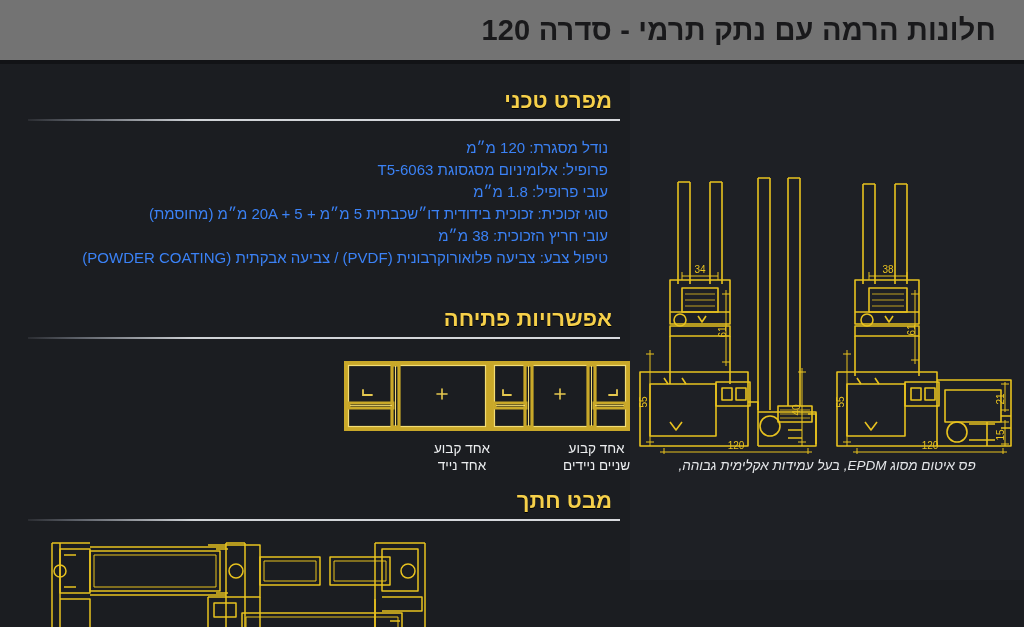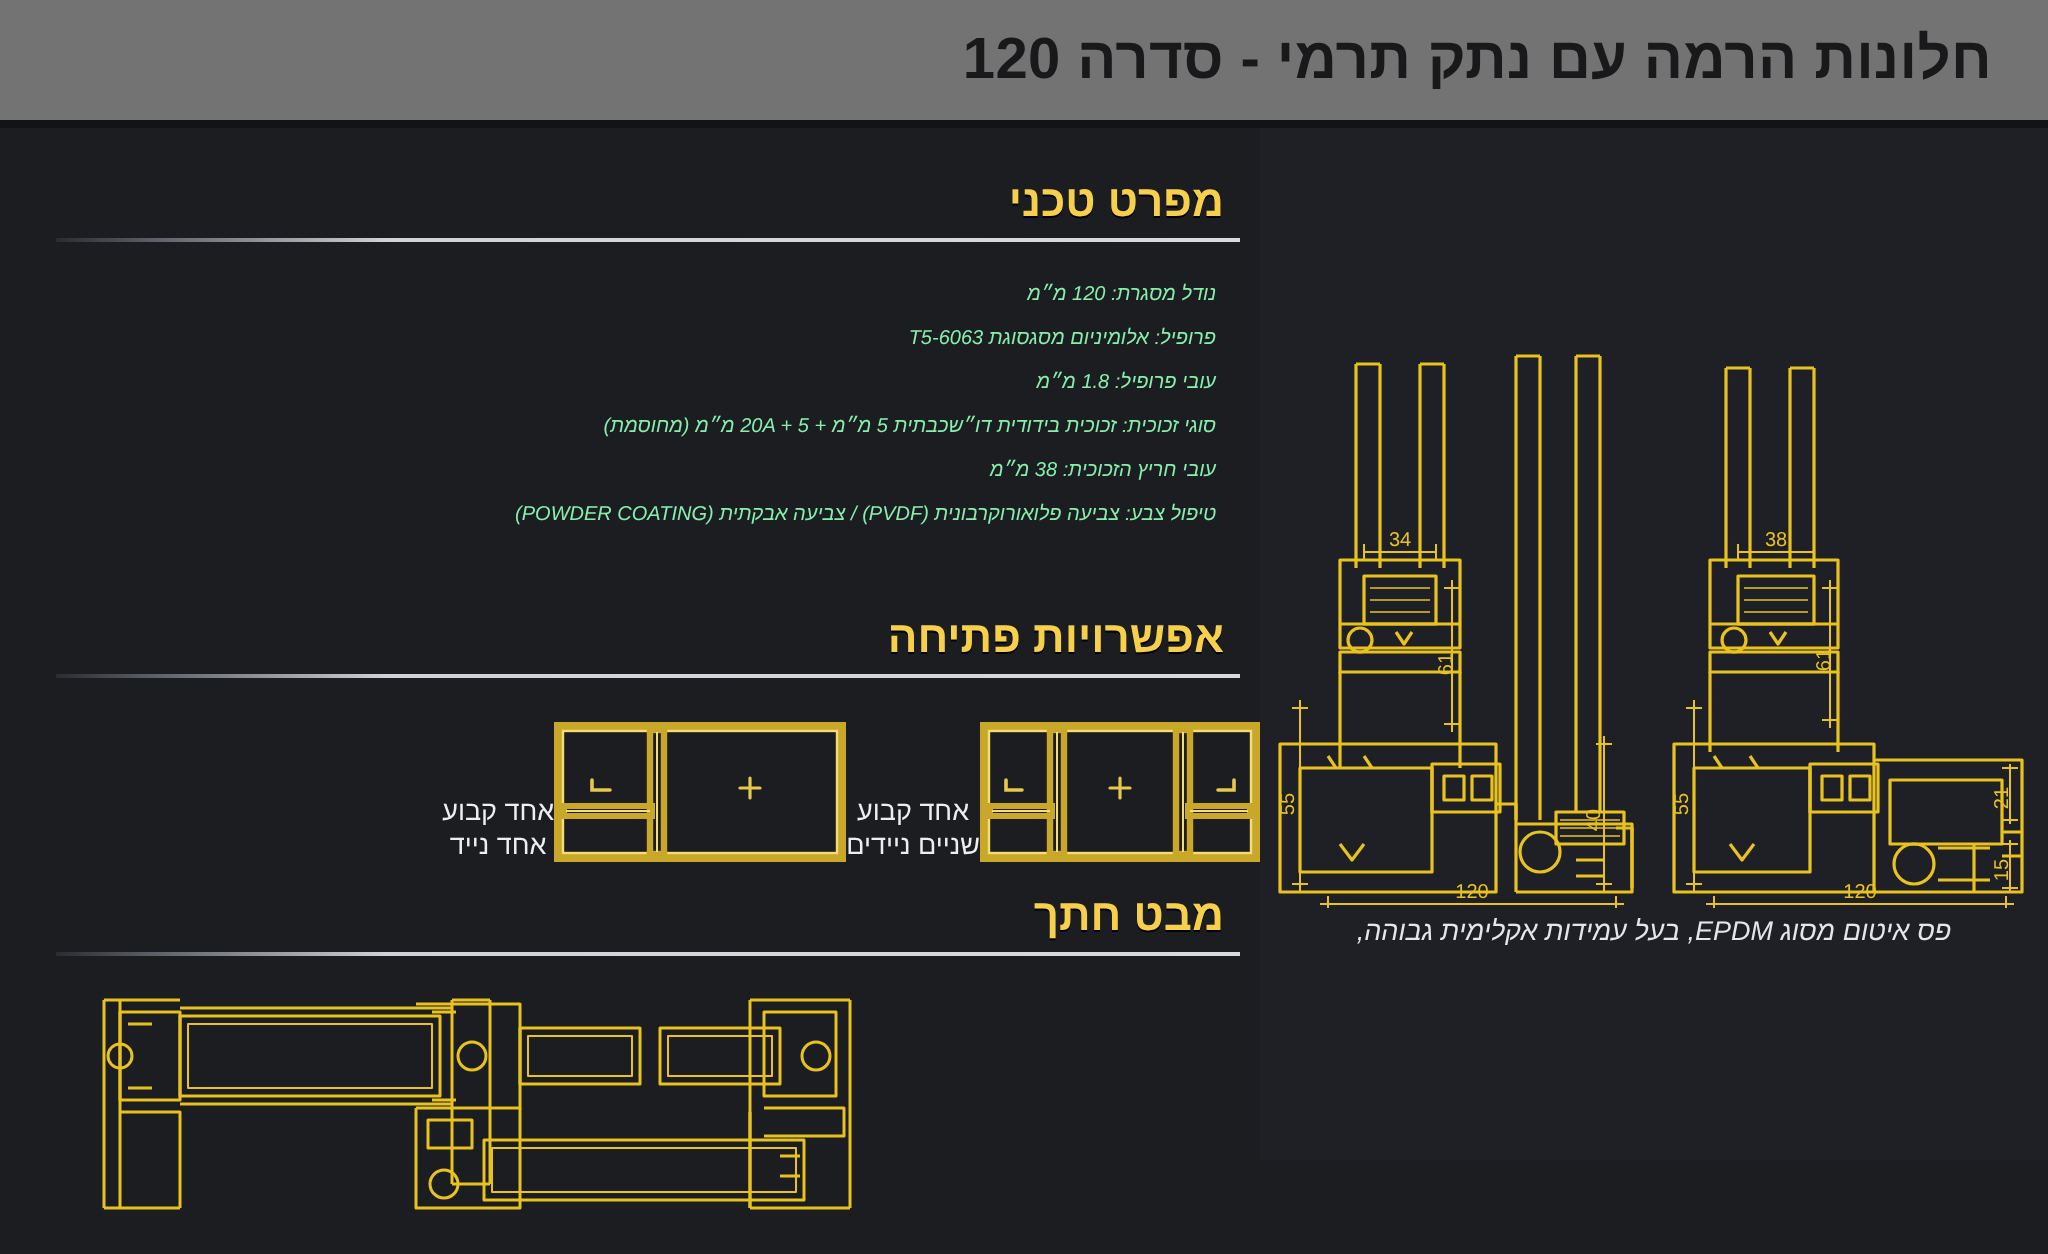--- a/index.html
+++ b/index.html
@@ -40,33 +40,32 @@
     text-align:right;padding-right:18px;
     text-shadow:0 1px 0 #000;
   }
   .sec-rule{
     height:2px;margin:5px 10px 0 28px;
     background:linear-gradient(to left,#d8dade 0%,#cfd2d6 72%,#5a5e66 92%,#2a2c31 100%);
   }
   
   .spec-list{
     margin:16px 16px 0 0;text-align:right;
-    color:#86efac;font-size:10px;line-height:21px;
+    color:#3b82f6;font-size:15px;line-height:21px;
     padding-right:6px;
-    font-style:italic;
   }
   .spec-list div{margin-bottom:1px;white-space:nowrap;}
   
   .opts{
     display:flex;flex-direction:row-reverse;justify-content:flex-end;
     align-items:flex-start;margin-top:22px;padding-right:0;padding-left:0;
     direction:rtl;
   }
   .opt{
-    display:flex;flex-direction:row;align-items:flex-end;
+    display:flex;flex-direction:column;align-items:flex-start;
   }
   .opt:nth-child(1){margin-left:0;margin-right:0;}
   .win-label{
     color:#eceef0;font-size:13.5px;line-height:17px;text-align:center;
     margin-top:9px;white-space:nowrap;
   }
   
   .win-svg{display:block;}
   
   .xview{margin-top:14px;}

